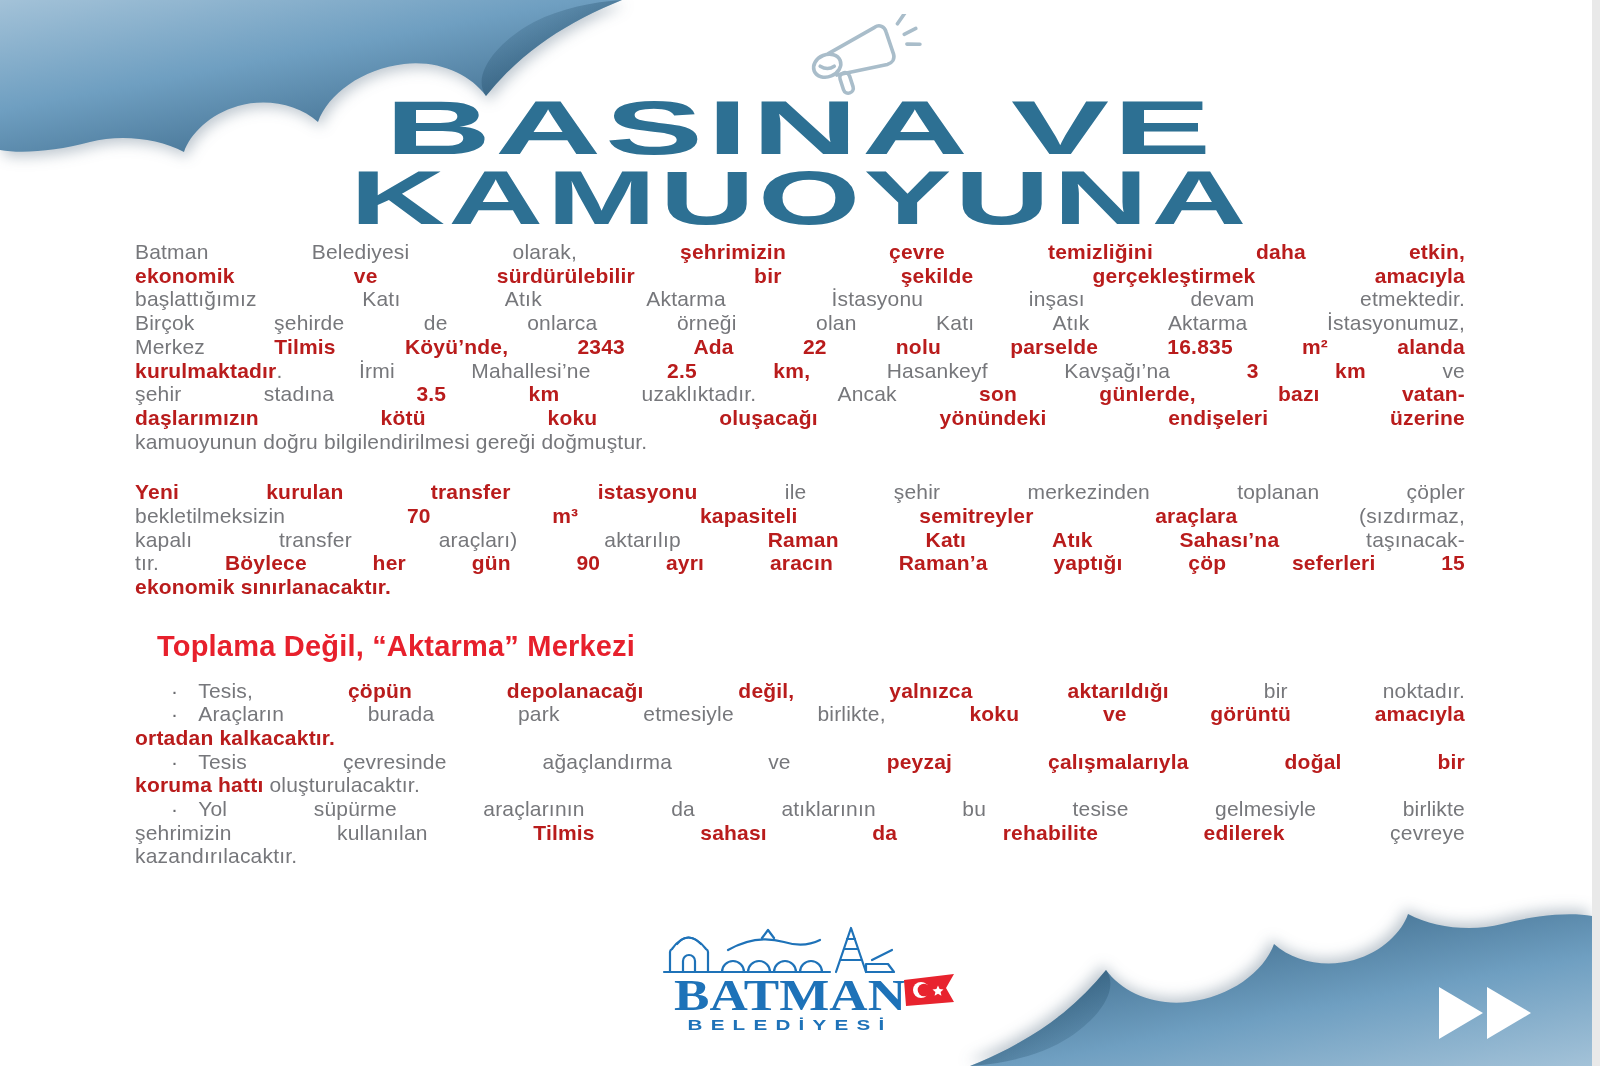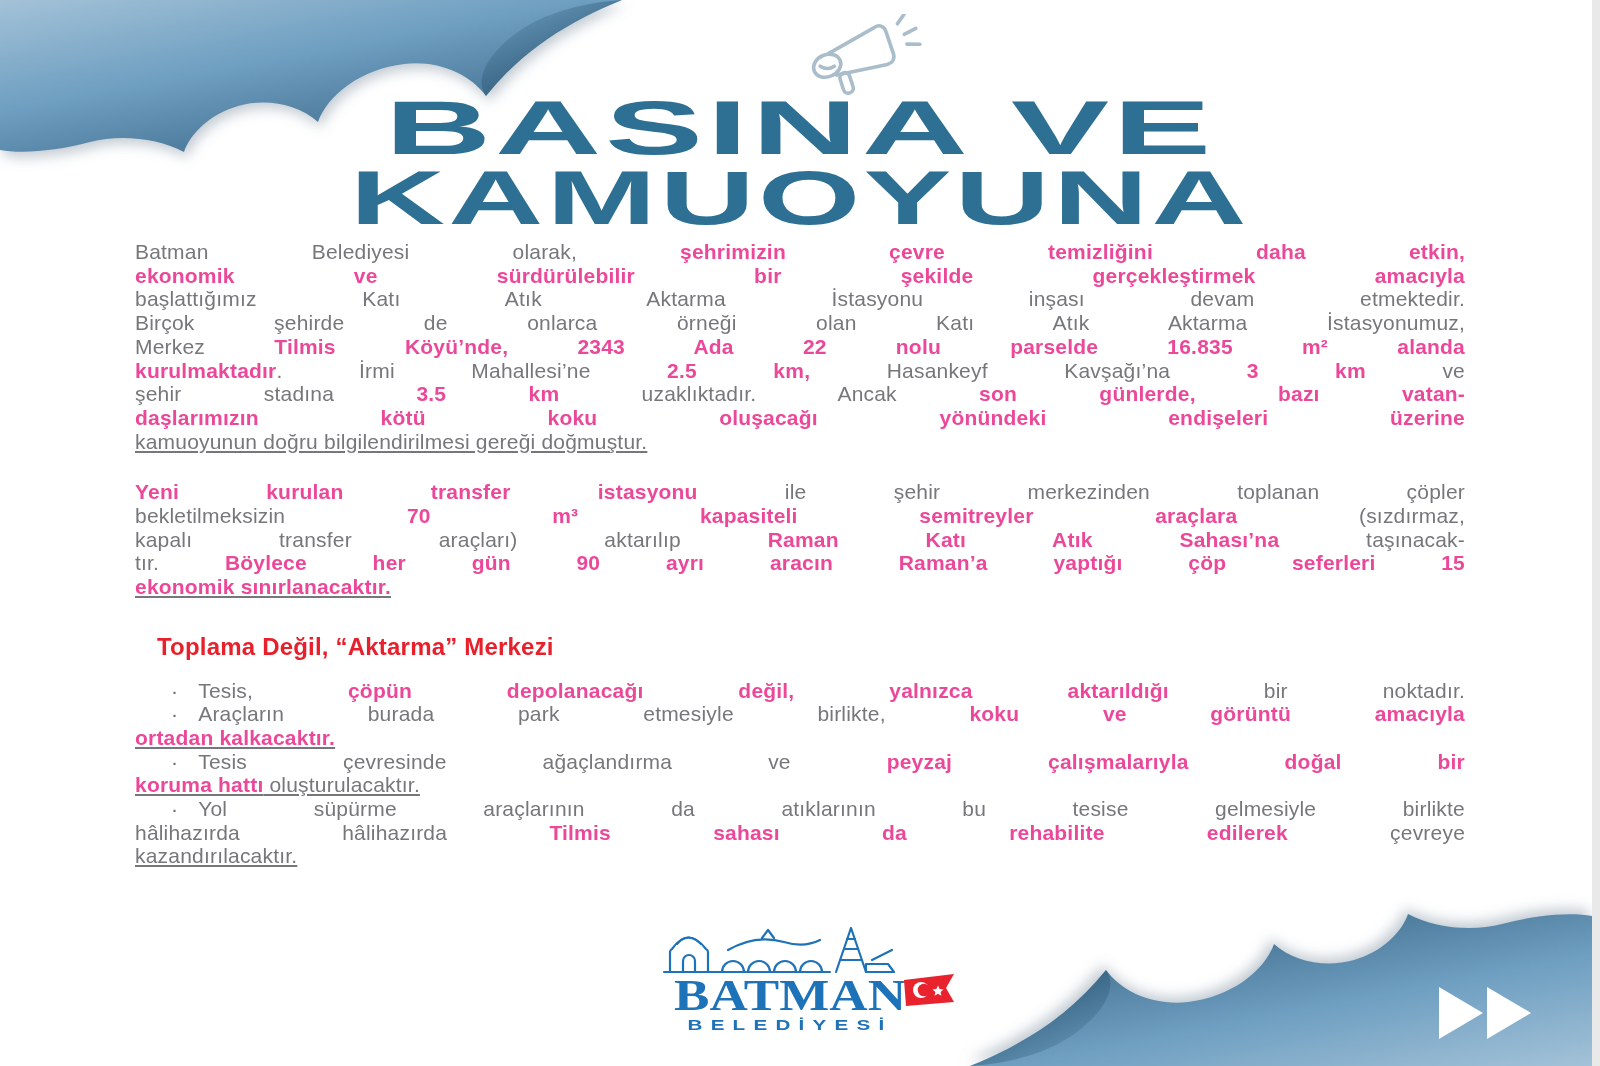--- a/index.html
+++ b/index.html
@@ -10,25 +10,25 @@
   .curl.br{right:0;bottom:0;transform:rotate(180deg);}
   .megaphone{position:absolute;left:782px;top:14px;}
   .title-svg{position:absolute;left:300px;top:88px;}
   .title-text{font-family:"Liberation Sans",sans-serif;font-weight:900;font-size:76px;
               fill:#2d7093;letter-spacing:2px;}
   .bodytext{position:absolute;left:135px;top:240px;width:1330px;font-size:21px;
             line-height:23.7px;color:#76777b;letter-spacing:.2px;}
   .para{margin-bottom:27px;}
   #bullets .para{margin-bottom:0;}
   .line{text-align:justify;text-align-last:justify;}
-  .line.last{text-align-last:left;text-decoration:underline;}
+  .line.last{text-align-last:left;}
   .line.bullet{text-indent:36px;}
   .dot{margin-right:20px;color:#6a6b6f;}
-  .b{font-weight:700;color:#ec4899;}
-  .heading{color:#e7202c;font-weight:700;font-size:24px;margin:36px 0 20px 22px;letter-spacing:.2px;}
+  .b{font-weight:700;color:#b91c1c;}
+  .heading{color:#e7202c;font-weight:700;font-size:29px;margin:36px 0 20px 22px;letter-spacing:.2px;}
   .logo{position:absolute;left:650px;top:916px;}
   .logo-word{font-family:"Liberation Serif",serif;font-weight:bold;font-size:44px;fill:#1e72b8;}
   .logo-sub{font-family:"Liberation Sans",sans-serif;font-weight:bold;font-size:15px;
             fill:#1e72b8;letter-spacing:6px;}
   .ff{position:absolute;left:1437px;top:986px;}
 </style>
 </head>
 <body>
 
 <div class="poster">
@@ -101,21 +101,21 @@
         <div class="para">
           <div class="line bullet"><span class="dot">·</span><span>Araçların burada park etmesiyle birlikte, </span><span class="b">koku ve görüntü amacıyla</span></div>
           <div class="line last"><span class="b">ortadan kalkacaktır.</span></div>
         </div>
         <div class="para">
           <div class="line bullet"><span class="dot">·</span><span>Tesis çevresinde ağaçlandırma ve </span><span class="b">peyzaj çalışmalarıyla doğal bir</span></div>
           <div class="line last"><span class="b">koruma hattı</span><span> oluşturulacaktır.</span></div>
         </div>
         <div class="para">
           <div class="line bullet"><span class="dot">·</span><span>Yol süpürme araçlarının da atıklarının bu tesise gelmesiyle birlikte</span></div>
-          <div class="line"><span>hâlihazırda hâlihazırda </span><span class="b">Tilmis sahası da rehabilite edilerek</span><span> çevreye</span></div>
+          <div class="line"><span>şehrimizin kullanılan </span><span class="b">Tilmis sahası da rehabilite edilerek</span><span> çevreye</span></div>
           <div class="line last"><span>kazandırılacaktır.</span></div>
         </div>
       </div>
   </div>
 
   <svg class="logo" width="310" height="120" viewBox="0 0 310 120">
     <g stroke="#1e72b8" fill="none" stroke-width="2.2" stroke-linecap="round" stroke-linejoin="round">
       <path d="M20,56 V36 Q20,34 22,33 Q38,10 56,33 Q58,34 58,36 V56"></path>
       <path d="M33,56 v-11 a6,6 0 0 1 12,0 v11"></path>
       <path d="M14,56 H64"></path>

